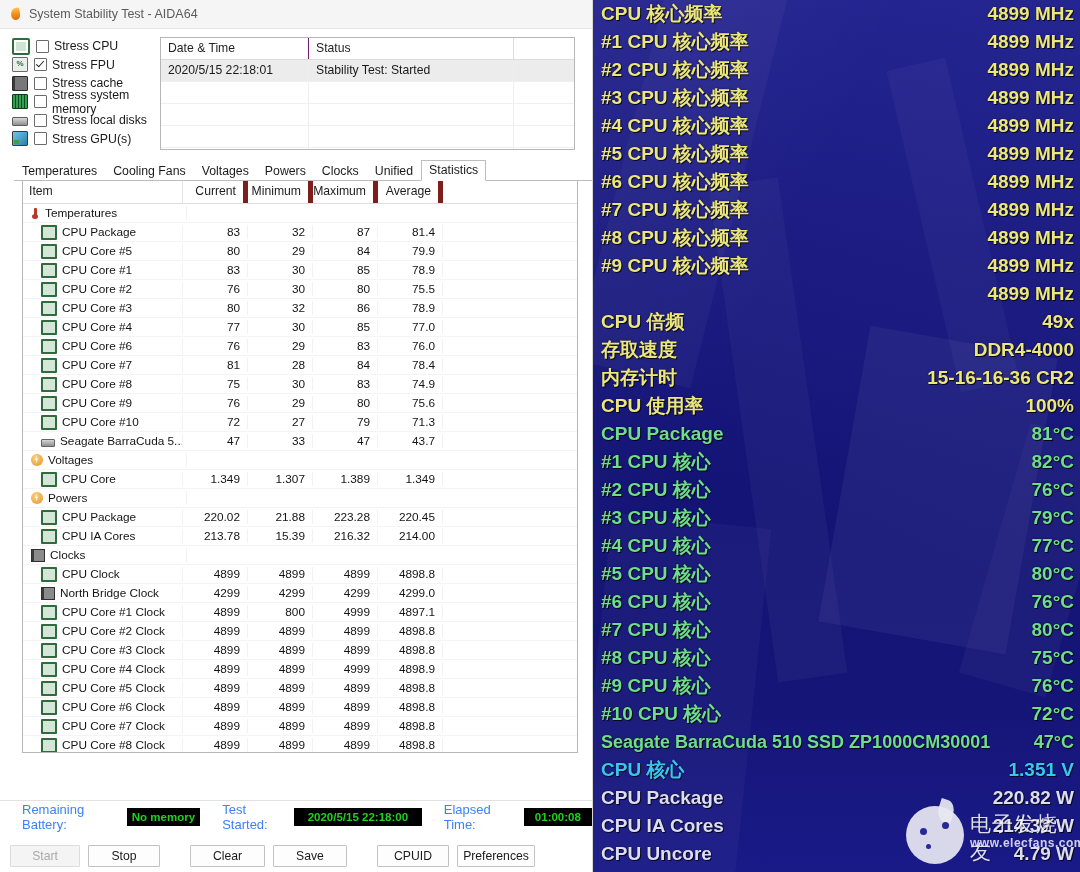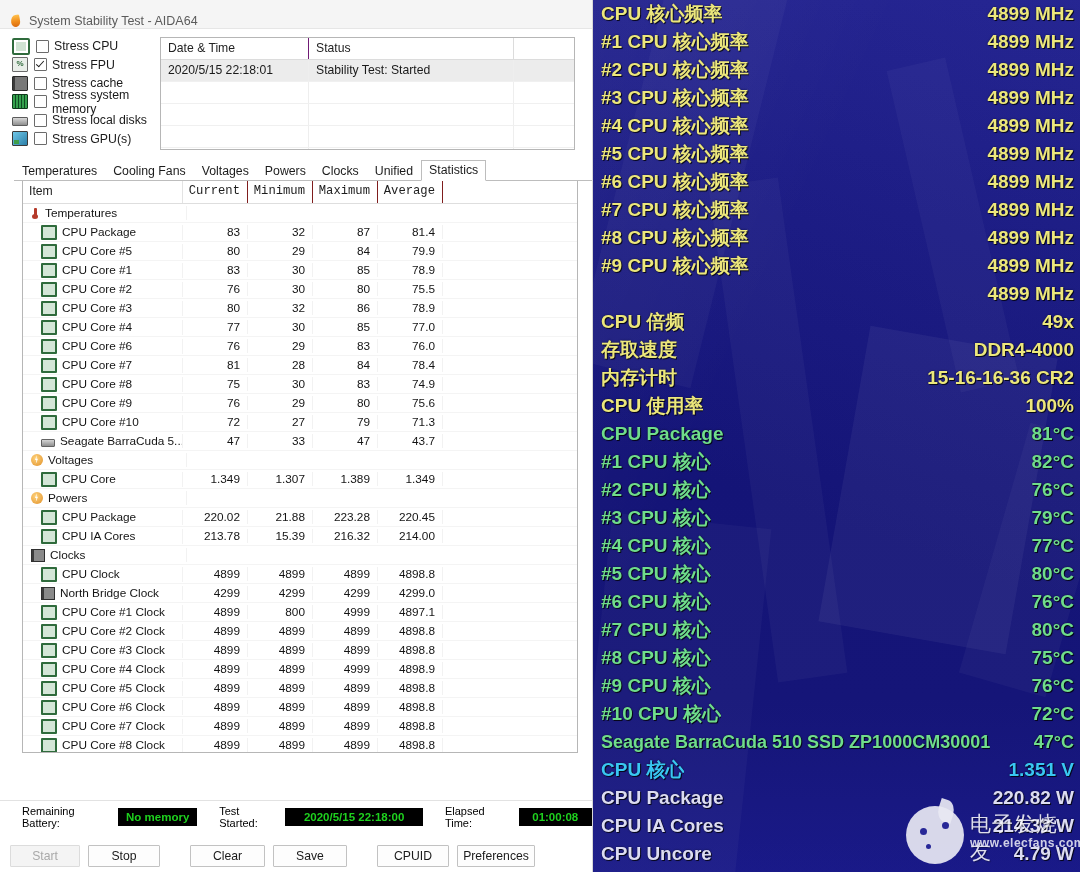--- a/index.html
+++ b/index.html
@@ -60,21 +60,21 @@
     font-size:12px;font-weight:bold;letter-spacing:0.5px;}
 
   
   .win{
     position:absolute;left:0;top:0;width:593px;height:872px;
     background:#ffffff;
     border-right:1px solid #d8d8d8;
     box-sizing:border-box;
   }
   .titlebar{
-    height:28px;display:flex;align-items:flex-end;
+    height:28px;display:flex;align-items:center;
     background:#f5f5f5;border-bottom:1px solid #e6e6e6;
     padding-left:9px;
   }
   .flame{
     width:13px;height:14px;margin-right:7px;position:relative;flex:none;
   }
   .flame:before{
     content:"";position:absolute;left:2px;top:1px;width:9px;height:12px;
     background:linear-gradient(180deg,#ffc14d 0%,#f08c1b 55%,#d96b10 100%);
     border-radius:55% 10% 50% 50%/60% 30% 40% 40%;
@@ -142,21 +142,21 @@
   }
 
   
   .stats{
     margin:0 14px 0 22px;border:1px solid #b6b6b6;border-top:none;background:#fff;
     height:572px;box-sizing:border-box;overflow:hidden;position:relative;
   }
   .st-head{display:flex;height:22px;border-bottom:1px solid #dedede;background:#fff;}
   .st-head .h{font-size:12.2px;color:#1c1c1c;box-sizing:border-box;padding-top:3px;}
   .h-item{width:160px;padding-left:6px;border-right:1px solid #e3e3e3;}
-  .h-num{width:65px;text-align:right;padding-right:7px;border-right:1px solid #7f1d1d;font-family:Liberation Mono, monospace;}
+  .h-num{width:65px;text-align:right;padding-right:7px;border-right:5px solid #7f1d1d;}
   .h-rest{flex:1;}
   .st-row{display:flex;height:18px;border-bottom:1px solid #f4f4f4;align-items:center;}
   .st-row .c{font-size:11.8px;color:#141414;box-sizing:border-box;}
   .c-item{width:160px;display:flex;align-items:center;padding-left:6px;
           border-right:1px solid #f2f2f2;overflow:hidden;white-space:nowrap;}
   .c-num{width:65px;text-align:right;padding-right:7px;border-right:1px solid #f2f2f2;}
   .c-rest{flex:1;}
   .grp{padding-left:4px;}
   .grp .c-item{padding-left:4px;}
   .ri{width:12px;height:11px;margin-right:5px;flex:none;position:relative;}
@@ -175,21 +175,21 @@
   .ri-hdd{height:6px;margin-top:3px;border-radius:1px;
     background:linear-gradient(180deg,#d5d5d5,#8f8f8f);border:1px solid #636363;}
   .grp-label{font-size:11.8px;color:#141414;}
 
   
   .statusbar{
     position:absolute;left:0;top:800px;width:592px;height:33px;
     border-top:1px solid #e2e2e2;display:flex;align-items:center;
     padding-left:22px;box-sizing:border-box;background:#fff;
   }
-  .sb-label{font-size:11px;color:#000000;margin-right:8px;}
+  .sb-label{font-size:13px;color:#3b82f6;margin-right:8px;}
   .sb-box{
     background:#000;color:#1ed11e;font-size:11.5px;font-weight:bold;
     padding:3px 0;text-align:center;margin-right:22px;
     font-family:"Liberation Sans",sans-serif;
   }
   .sb-box.w1{width:84px;}
   .sb-box.w2{width:146px;}
   .sb-box.w3{width:78px;margin-right:0;}
 
   

